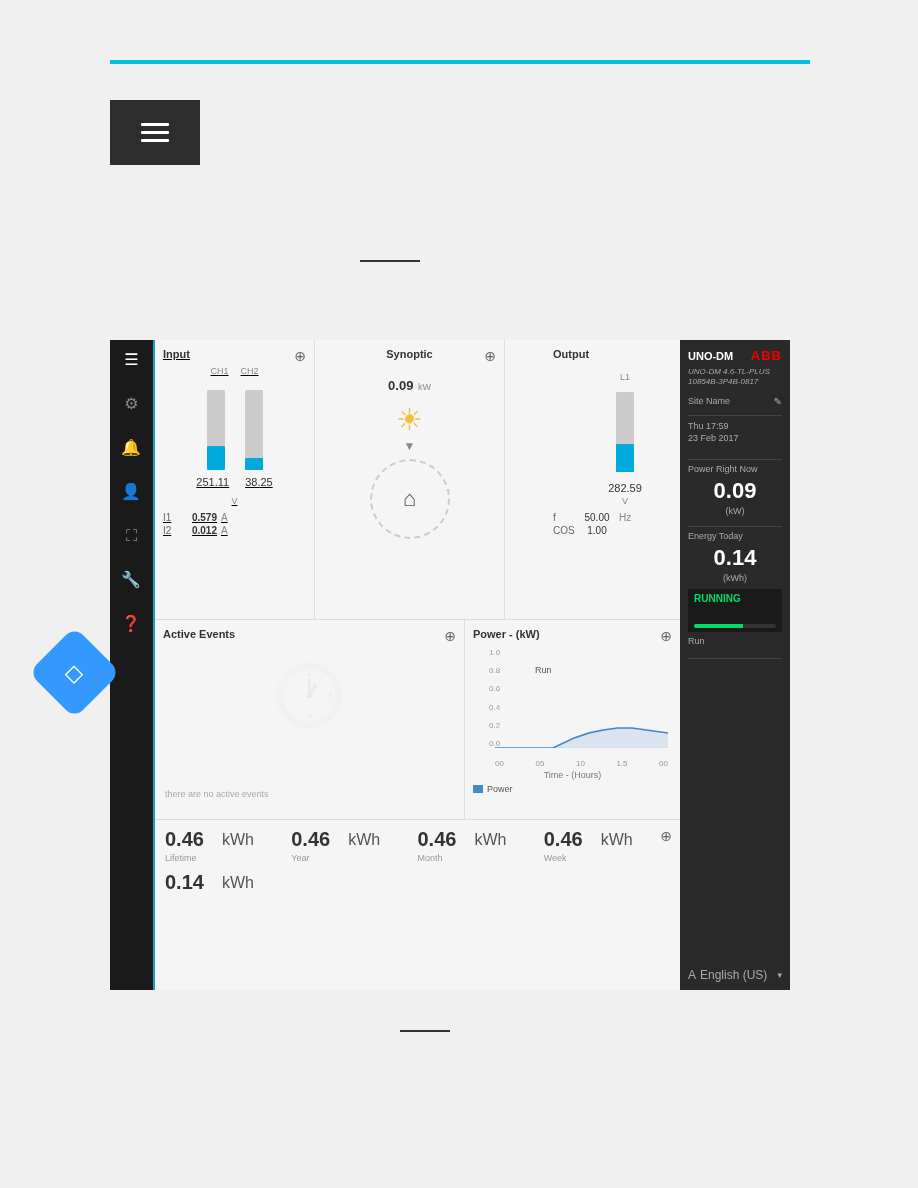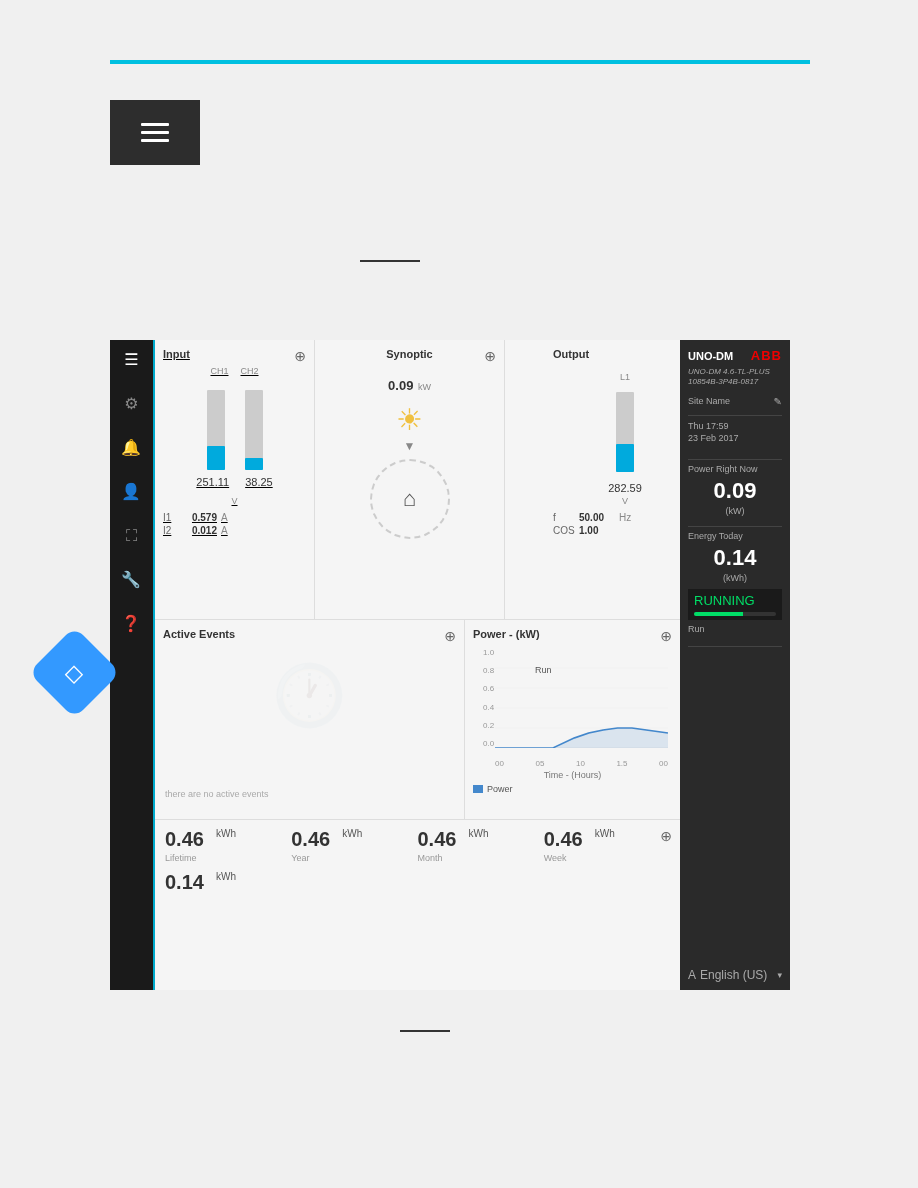--- a/index.html
+++ b/index.html
@@ -236,21 +236,21 @@
     }
     .freq-row {
       display: flex;
       align-items: center;
       gap: 4px;
       font-size: 10px;
       color: #666;
       margin-bottom: 2px;
     }
     .freq-row .label { width: 22px; }
-    .freq-row .value { color: #333; font-weight: bold; width: 36px; text-align: left; }
+    .freq-row .value { color: #333; font-weight: normal; width: 36px; text-align: center; }
     .freq-row .unit { color: #888; width: 22px; }
 
     
     .middle-panels {
       display: flex;
       height: 200px;
       border-bottom: 1px solid #ddd;
     }
 
     
@@ -282,21 +282,21 @@
       padding: 8px;
       position: relative;
     }
     .chart-area {
       margin-top: 8px;
       height: 120px;
       position: relative;
     }
     .chart-y-labels {
       position: absolute;
-      left: 10px;
+      left: 16px;
       top: 0;
       bottom: 20px;
       display: flex;
       flex-direction: column;
       justify-content: space-between;
     }
     .chart-y-label {
       font-size: 8px;
       color: #999;
     }
@@ -371,30 +371,30 @@
       display: flex;
       gap: 0;
     }
     .energy-item {
       flex: 1;
       display: flex;
       flex-direction: column;
     }
     .energy-val-row {
       display: flex;
-      align-items: flex-start;
-      gap: 12px;
+      align-items: center;
+      gap: 18px;
     }
     .energy-number {
       font-size: 20px;
       font-weight: bold;
       color: #333;
     }
     .energy-unit {
-      font-size: 10px;
+      font-size: 16px;
       color: #555;
     }
     .energy-period {
       font-size: 9px;
       color: #999;
       margin-top: 2px;
     }
     .today-row {
       margin-top: 8px;
     }
@@ -475,24 +475,24 @@
       color: #aaa;
       text-align: center;
       margin-bottom: 6px;
     }
     .status-bar-container {
       background: #1a1a1a;
       padding: 4px 6px;
       margin-bottom: 4px;
     }
     .status-text {
-      font-size: 13px;
-      font-weight: normal;
+      font-size: 10px;
+      font-weight: bold;
       color: #00dd66;
-      margin-bottom: 4px;
+      margin-bottom: 20px;
     }
     .status-bar {
       width: 100%;
       height: 4px;
       background: #333;
       border-radius: 2px;
       overflow: hidden;
     }
     .status-bar-fill {
       width: 60%;

